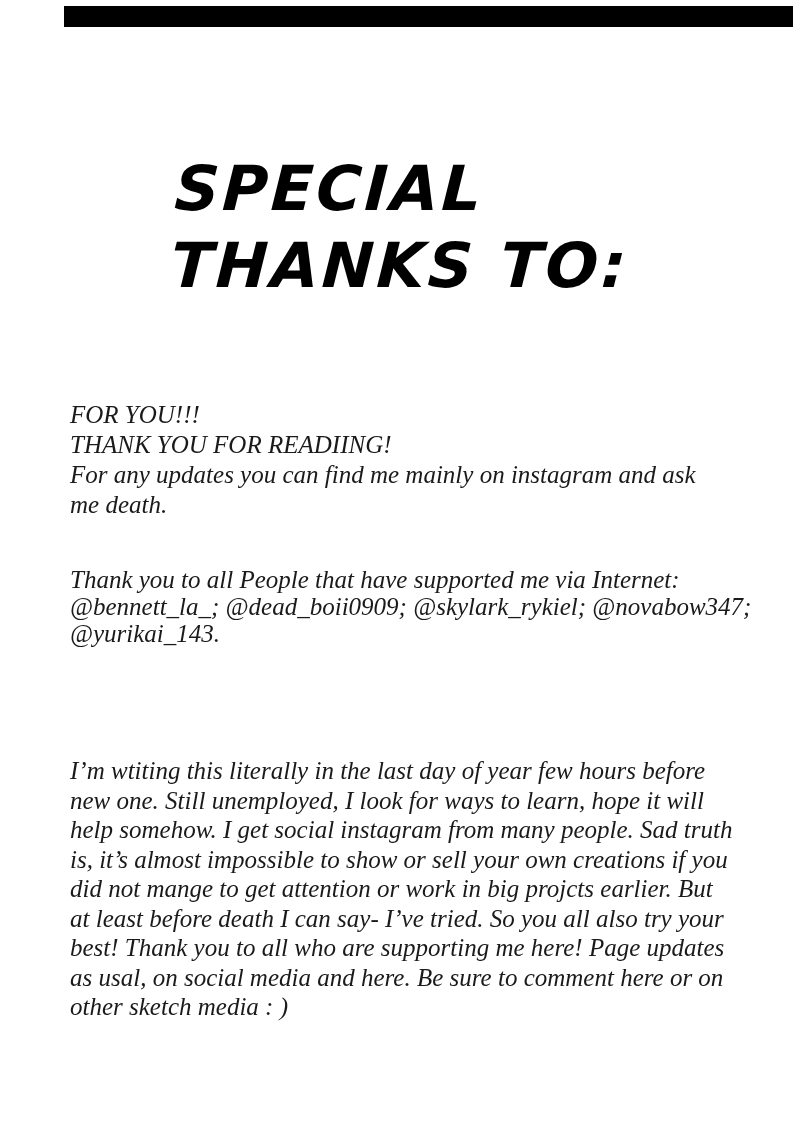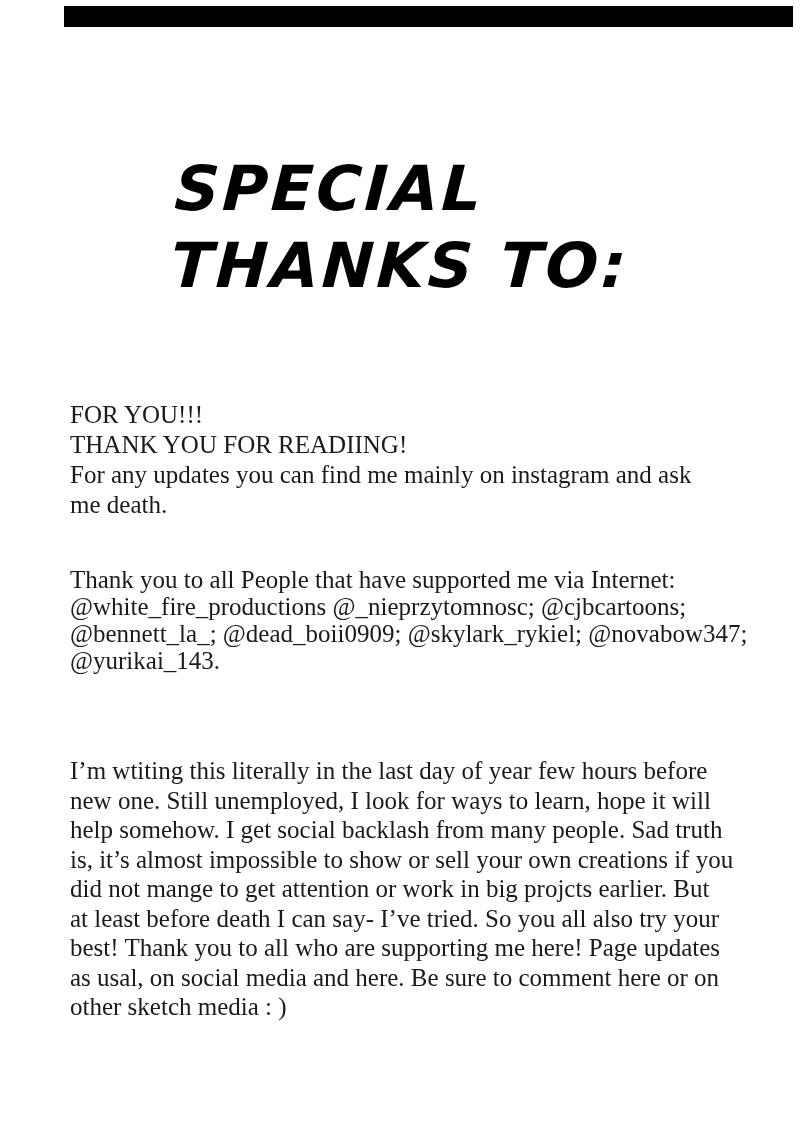--- a/index.html
+++ b/index.html
@@ -34,20 +34,21 @@
     line-height: 77px;
     letter-spacing: 3px;
     color: var(--title, #000000);
     transform: skewX(-3deg);
     transform-origin: left top;
   }
   .para {
     position: absolute;
     left: 70px;
     font-family: "Liberation Serif", serif;
+    font-style: italic;
     color: var(--ink, #1a1a1a);
     font-size: 25px;
   }
   .para-dedication { top: 400px; line-height: 30px; }
   .para-supporters { top: 566px; line-height: 27px; }
   .para-note       { top: 756px; line-height: 29.5px; }
   .title .line, .para .line {
     white-space: nowrap;
   }
 </style>
@@ -64,29 +65,28 @@
 
   <div class="para para-dedication">
       <div class="line">FOR YOU!!!</div>
       <div class="line">THANK YOU FOR READIING!</div>
       <div class="line">For any updates you can find me mainly on instagram and ask</div>
       <div class="line">me death.</div>
     </div>
 
   <div class="para para-supporters">
       <div class="line">Thank you to all People that have supported me via Internet:</div>
-      <div class="line">@white_fire_productions @_nieprzytomnosc; @cjbcartoons;</div>
       <div class="line">@bennett_la_; @dead_boii0909; @skylark_rykiel; @novabow347;</div>
       <div class="line">@yurikai_143.</div>
     </div>
 
   <div class="para para-note">
       <div class="line">I’m wtiting this literally in the last day of year few hours before</div>
       <div class="line">new one. Still unemployed, I look for ways to learn, hope it will</div>
-      <div class="line">help somehow. I get social backlash from many people. Sad truth</div>
+      <div class="line">help somehow. I get social instagram from many people. Sad truth</div>
       <div class="line">is, it’s almost impossible to show or sell your own creations if you</div>
       <div class="line">did not mange to get attention or work in big projcts earlier. But</div>
       <div class="line">at least before death I can say- I’ve tried. So you all also try your</div>
       <div class="line">best! Thank you to all who are supporting me here! Page updates</div>
       <div class="line">as usal, on social media and here. Be sure to comment here or on</div>
       <div class="line">other sketch media : )</div>
     </div>
 </div>
 
 </body></html>

